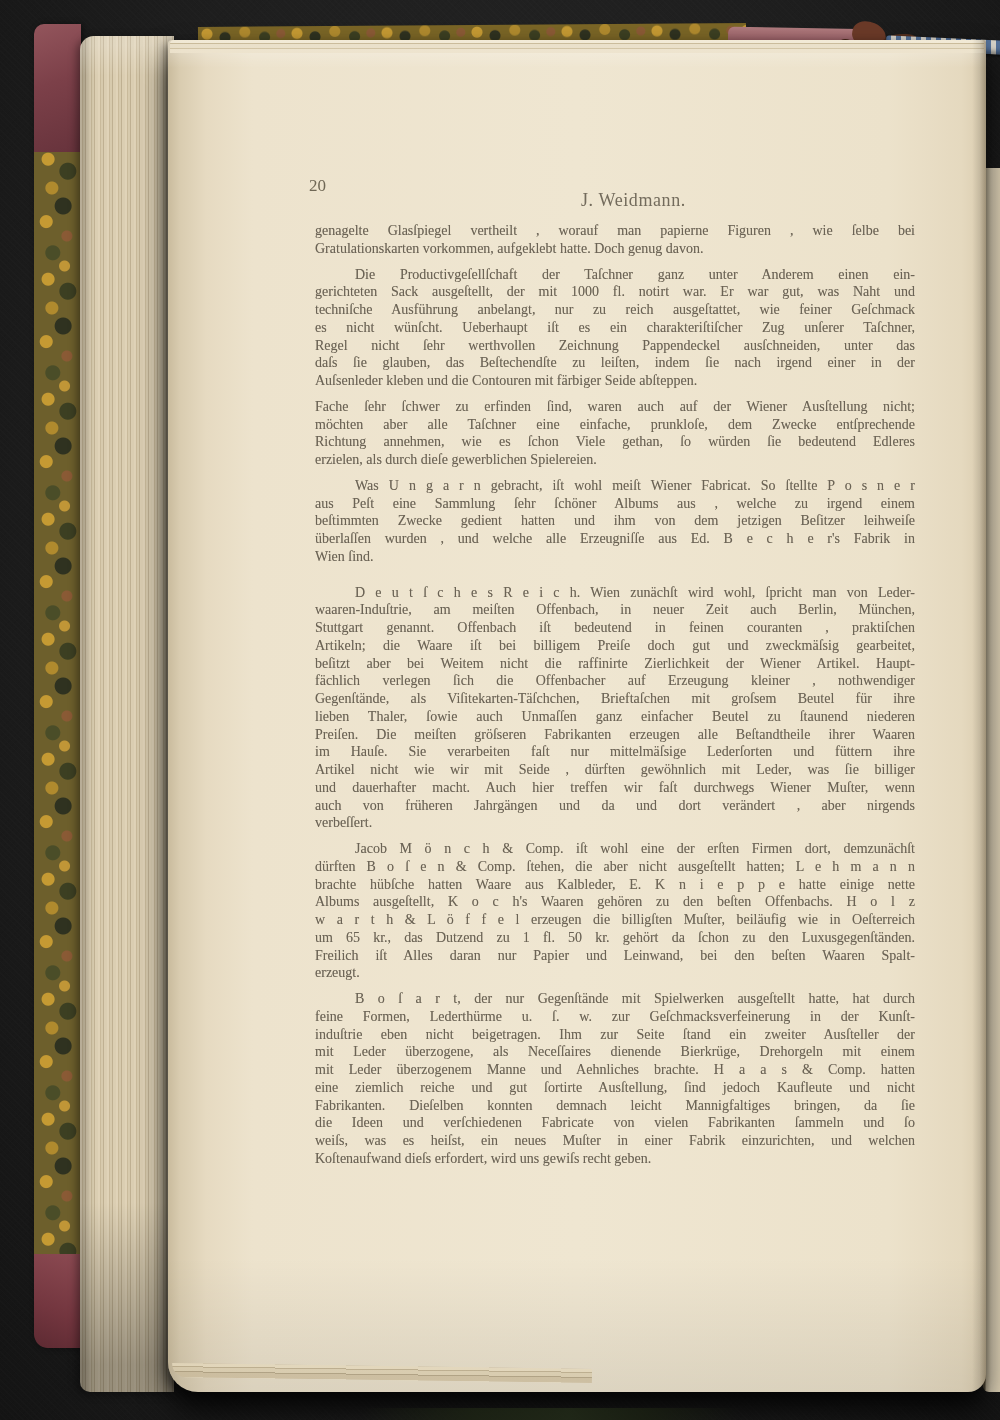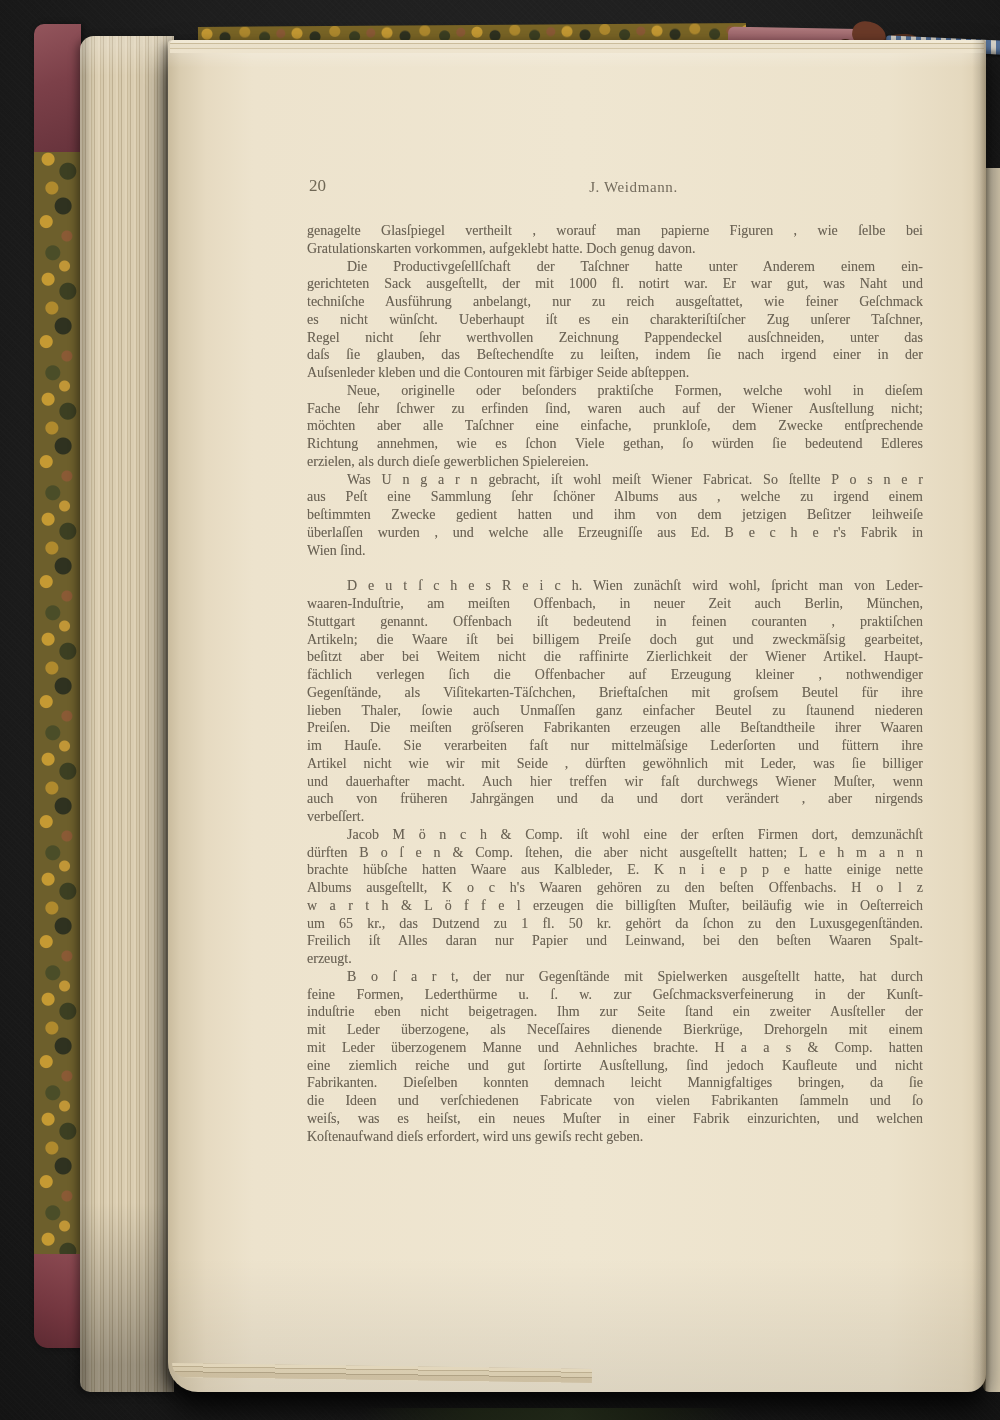--- a/index.html
+++ b/index.html
@@ -83,23 +83,23 @@
   .bottom-leaves{position:absolute;left:172px;top:1366px;width:420px;height:14px;
     transform:rotate(.8deg);border-radius:0 0 0 18px;
     background:repeating-linear-gradient(180deg,#e3d7bb 0 3px,#b7a888 3px 4px,#d8cbad 4px 8px,#a99a7b 8px 9px,#cabb9c 9px 14px);
     opacity:.85;}
   .table-hint{position:absolute;left:360px;top:1408px;width:380px;height:12px;
     background:linear-gradient(90deg,transparent,#1d2414 30%,#222b18 55%,#1a2012 75%,transparent);opacity:.8;}
   
   .textblock{position:absolute;left:139px;top:136px;width:616px;color:#6b6355;}
   .header-row{position:relative;height:20px;margin-bottom:26px;}
   .pagenum{position:absolute;left:2px;top:0;font-size:17px;color:#6f6755;}
-  .runhead{position:absolute;left:53%;transform:translateX(-50%);top:3px;font-size:15px;
+  .runhead{position:absolute;left:53%;transform:translateX(-50%);top:14px;font-size:18px;
     letter-spacing:.6px;color:#736b5c;white-space:nowrap;}
-  .paragraph{margin:0;font-family:Liberation Serif, serif;}
+  .paragraph{margin:8px;font-family:Liberation Serif, serif;}
   .paragraph.space-before{margin-top:18px;}
   .line{font-size:14px;line-height:17.75px;height:17.75px;
     text-align:justify;text-align-last:justify;white-space:normal;overflow:visible;
     color:#6b6355;text-shadow:0 0 .4px rgba(107,99,85,.4);}
   .line.indent{text-indent:40px;}
   .line.last{text-align-last:left;}
 </style>
 </head>
 <body>
 
@@ -127,30 +127,29 @@
       <div class="header-row">
         <span class="pagenum">20</span>
         <span class="runhead">J. Weidmann.</span>
       </div>
       <div class="paragraphs">
           <div class="paragraph">
             <div class="line">genagelte Glasſpiegel vertheilt , worauf man papierne Figuren , wie ſelbe bei</div>
             <div class="line last">Gratulationskarten vorkommen, aufgeklebt hatte. Doch genug davon.</div>
           </div>
           <div class="paragraph">
-            <div class="line indent">Die Productivgeſellſchaft der Taſchner hatte unter Anderem einem ein-</div>
+            <div class="line indent">Die Productivgeſellſchaft der Taſchner ganz unter Anderem einen ein-</div>
             <div class="line">gerichteten Sack ausgeſtellt, der mit 1000 fl. notirt war. Er war gut, was Naht und</div>
             <div class="line">techniſche Ausführung anbelangt, nur zu reich ausgeſtattet, wie feiner Geſchmack</div>
             <div class="line">es nicht wünſcht. Ueberhaupt iſt es ein charakteriſtiſcher Zug unſerer Taſchner,</div>
             <div class="line">Regel nicht ſehr werthvollen Zeichnung Pappendeckel ausſchneiden, unter das</div>
             <div class="line">daſs ſie glauben, das Beſtechendſte zu leiſten, indem ſie nach irgend einer in der</div>
             <div class="line last">Auſsenleder kleben und die Contouren mit färbiger Seide abſteppen.</div>
           </div>
           <div class="paragraph">
-            <div class="line indent">Neue, originelle oder beſonders praktiſche Formen, welche wohl in dieſem</div>
             <div class="line">Fache ſehr ſchwer zu erfinden ſind, waren auch auf der Wiener Ausſtellung nicht;</div>
             <div class="line">möchten aber alle Taſchner eine einfache, prunkloſe, dem Zwecke entſprechende</div>
             <div class="line">Richtung annehmen, wie es ſchon Viele gethan, ſo würden ſie bedeutend Edleres</div>
             <div class="line last">erzielen, als durch dieſe gewerblichen Spielereien.</div>
           </div>
           <div class="paragraph">
             <div class="line indent">Was U n g a r n gebracht, iſt wohl meiſt Wiener Fabricat. So ſtellte P o s n e r</div>
             <div class="line">aus Peſt eine Sammlung ſehr ſchöner Albums aus , welche zu irgend einem</div>
             <div class="line">beſtimmten Zwecke gedient hatten und ihm von dem jetzigen Beſitzer leihweiſe</div>
             <div class="line">überlaſſen wurden , und welche alle Erzeugniſſe aus Ed. B e c h e r's Fabrik in</div>

